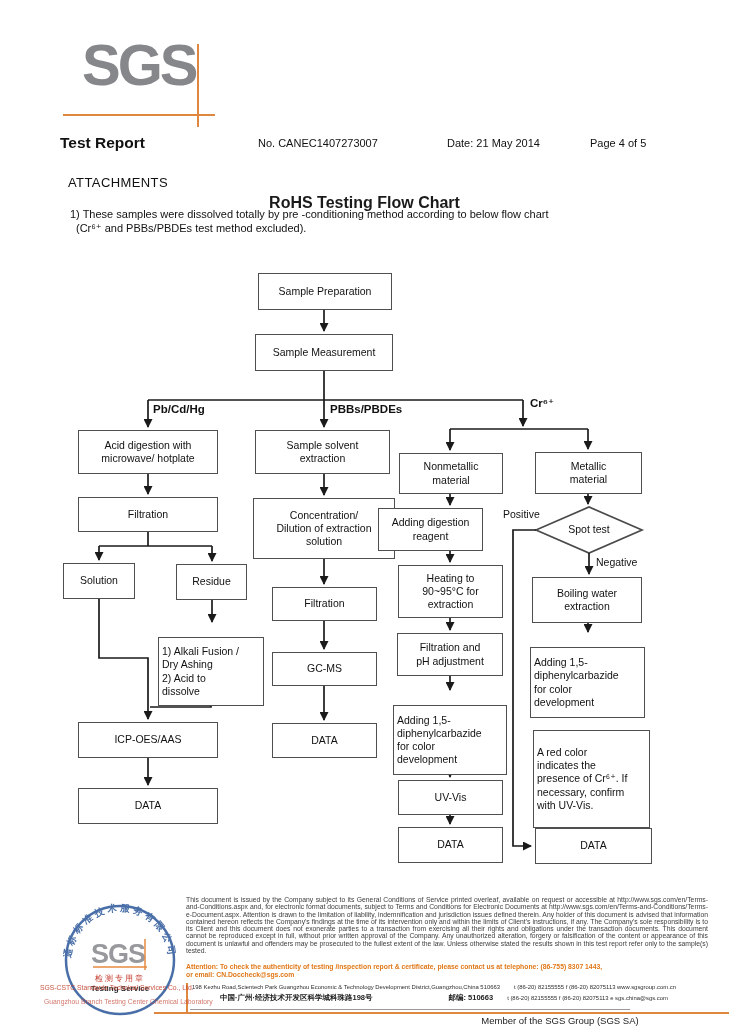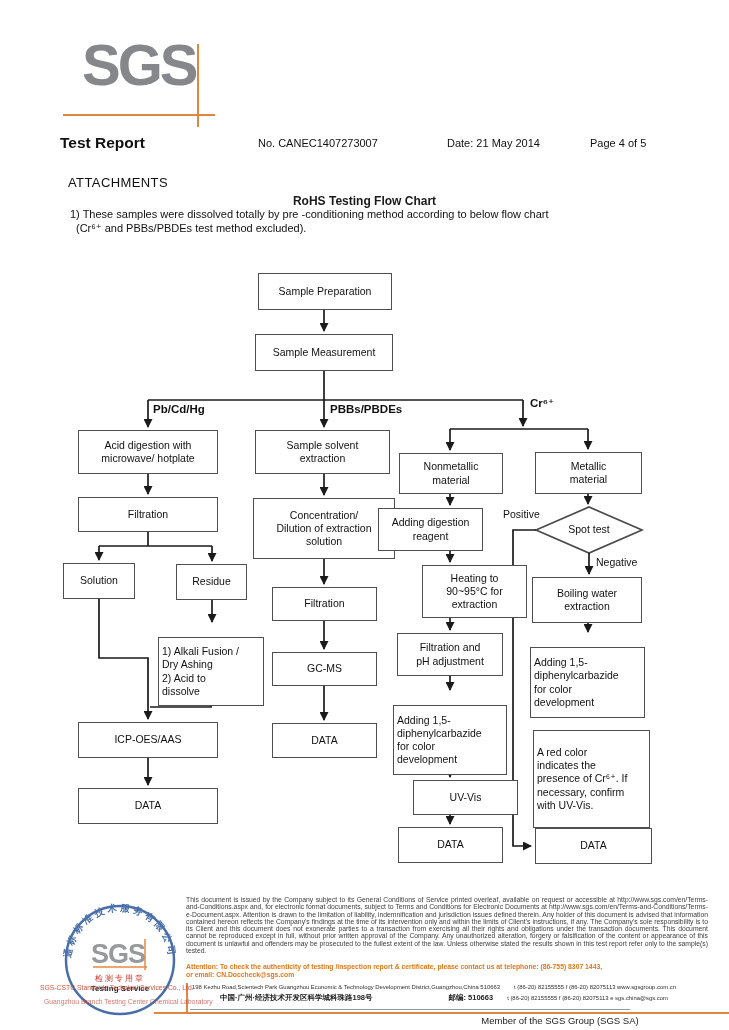--- a/index.html
+++ b/index.html
@@ -8,21 +8,21 @@
     font-family:"Liberation Sans","DejaVu Sans",sans-serif;color:#1a1a1a;
     overflow:hidden;margin:0 auto;
   }
   .abs{position:absolute;}
   
   .logo-text{font-size:58px;font-weight:bold;color:#85878a;letter-spacing:-3px;line-height:1;}
   .orange{background:#e0873f;}
   .rpt-title{font-size:15.5px;font-weight:bold;color:#111;}
   .hdr-meta{font-size:11px;color:#111;}
   .attach{font-size:13px;color:#111;letter-spacing:.4px;}
-  .chart-title{font-size:12px;font-weight:bold;text-align:center;width:729px;}
+  .chart-title{font-size:16px;font-weight:bold;text-align:center;width:729px;}
   .note{font-size:11px;color:#111;white-space:pre-line;}
   
   #flow-svg{position:absolute;left:0;top:0;z-index:1;pointer-events:none;}
   .fbox{
     position:absolute;z-index:2;background:#fff;border:1.7px solid #4f4f4f;
     box-sizing:border-box;display:flex;align-items:center;justify-content:center;
     text-align:center;font-size:10.5px;line-height:1.25;color:#111;
     padding:2px 3px;white-space:pre-line;
   }
   .fbox.la{justify-content:flex-start;text-align:left;margin-top:12px;}
@@ -133,30 +133,30 @@
 Dilution of extraction
 solution</div>
   <div class="fbox" style="left:272px;top:587px;width:105px;height:34px;">Filtration</div>
   <div class="fbox" style="left:272px;top:652px;width:105px;height:34px;">GC-MS</div>
   <div class="fbox" style="left:272px;top:723px;width:105px;height:35px;">DATA</div>
 
   <div class="fbox" style="left:399px;top:453px;width:104px;height:41px;">Nonmetallic
 material</div>
   <div class="fbox" style="left:378px;top:508px;width:105px;height:43px;">Adding digestion
 reagent</div>
-  <div class="fbox" style="left:398px;top:565px;width:105px;height:53px;margin-left:24px;">Heating to
+  <div class="fbox" style="left:398px;top:565px;width:105px;height:53px;">Heating to
 90~95°C for
 extraction</div>
   <div class="fbox" style="left:397px;top:633px;width:106px;height:43px;">Filtration and
 pH adjustment</div>
   <div class="fbox la" style="left:393px;top:693px;width:114px;height:70px;">Adding 1,5-
 diphenylcarbazide
 for color
 development</div>
-  <div class="fbox" style="left:398px;top:780px;width:105px;height:35px;margin-left:15px;">UV-Vis</div>
+  <div class="fbox" style="left:398px;top:780px;width:105px;height:35px;">UV-Vis</div>
   <div class="fbox" style="left:398px;top:827px;width:105px;height:36px;">DATA</div>
 
   <div class="fbox" style="left:535px;top:452px;width:107px;height:42px;">Metallic
 material</div>
   <div class="fbox" style="left:532px;top:577px;width:110px;height:46px;">Boiling water
 extraction</div>
   <div class="fbox la" style="left:530px;top:635px;width:115px;height:71px;">Adding 1,5-
 diphenylcarbazide
 for color
 development</div>

